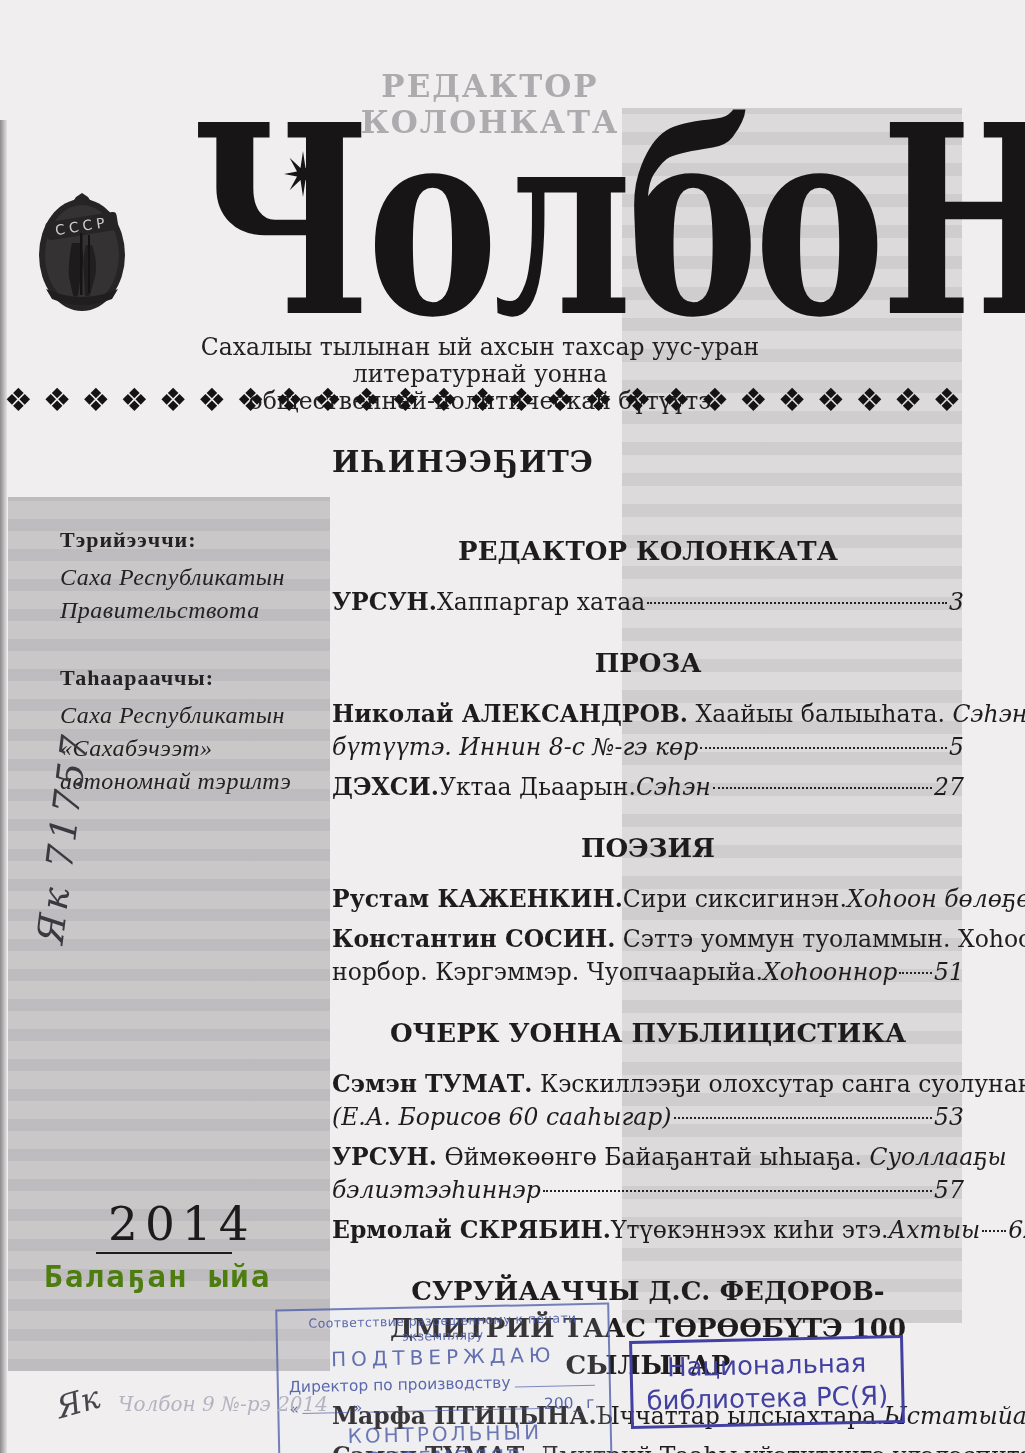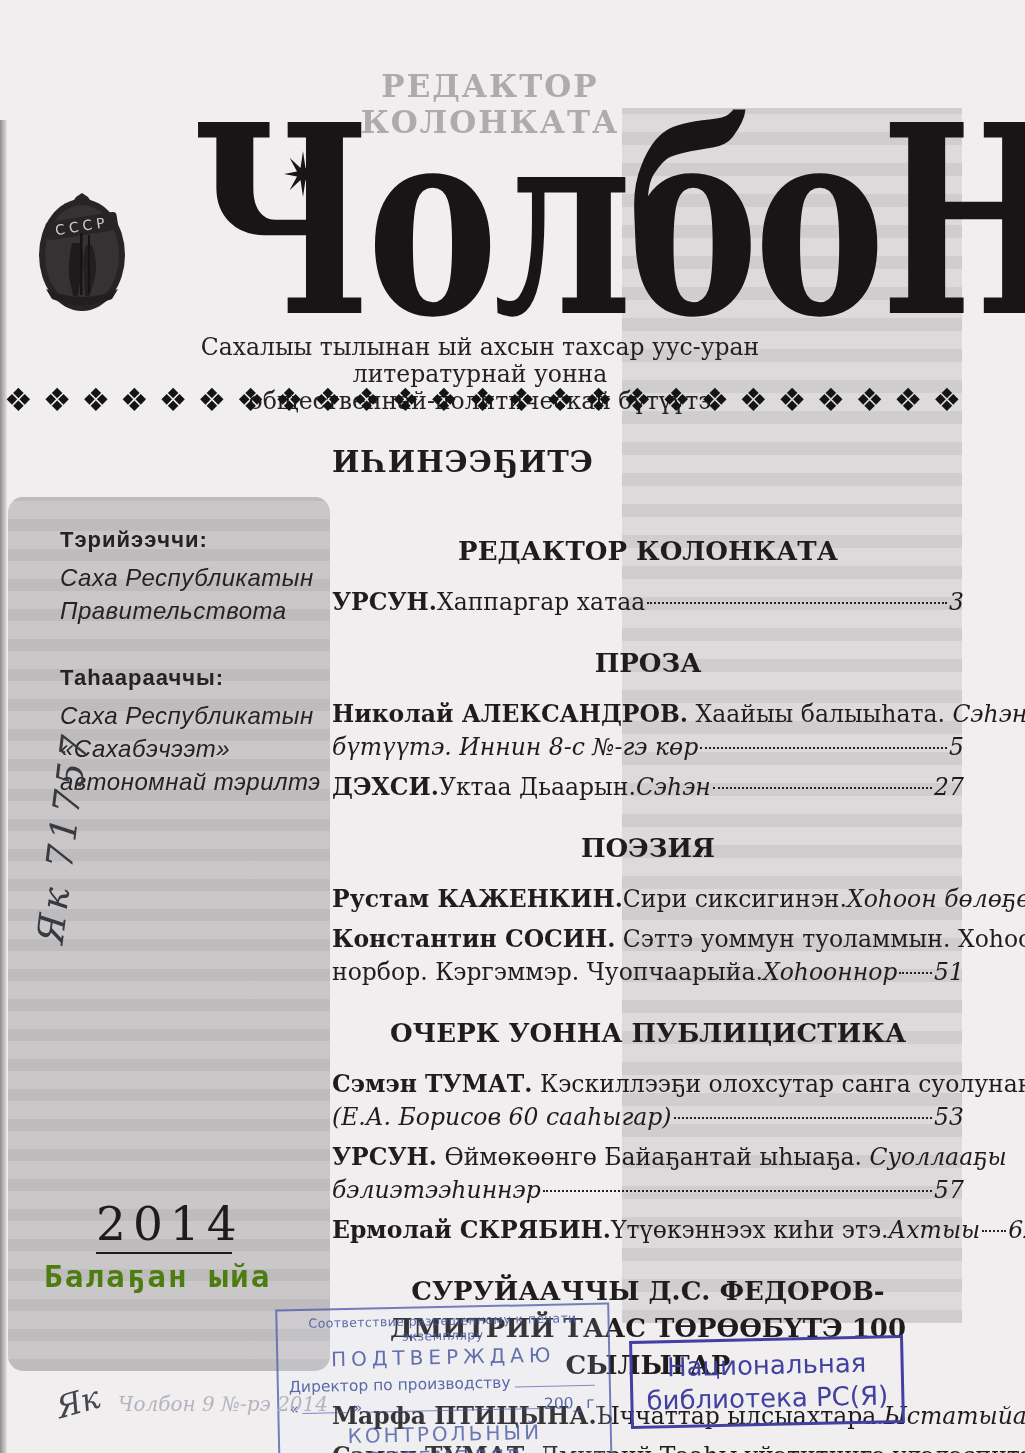--- a/index.html
+++ b/index.html
@@ -41,27 +41,27 @@
   .toc-line.with-page{display:flex;align-items:baseline;white-space:nowrap;}
   .toc-line .b{font-weight:bold;}
   .toc-line .i{font-style:italic;}
   .dots{flex:1 1 auto;border-bottom:2.6px dotted #232122;margin:0 2px;transform:translateY(-6px);min-width:24px;}
   .pg{font-style:italic;}
 
   
   .sidebar{position:absolute;left:8px;top:497px;width:322px;height:874px;
     background-color:#c9c7c8;
     background-image:repeating-linear-gradient(0deg,rgba(120,118,122,.14) 0 12px,rgba(215,213,215,0) 12px 30px);
-    font-family:Liberation Sans, sans-serif;color:#242223;
-    padding:0;box-sizing:border-box;border-radius:15px;}
+    font-family:Liberation Serif, serif;color:#242223;
+    padding:0;box-sizing:border-box;}
   .sb-inner{padding:30px 0 0 52px;}
   .sb-label{font-weight:bold;font-size:22px;letter-spacing:1px;margin-bottom:8px;}
   .sb-line{font-style:italic;font-size:24px;line-height:33px;letter-spacing:.5px;}
   .sb-gap{height:38px;}
-  .year{position:absolute;left:96px;top:1196px;width:140px;text-align:center;
+  .year{position:absolute;left:108px;top:1196px;width:140px;text-align:center;
     font-size:47px;letter-spacing:7px;color:#1d1b1c;font-family:"DejaVu Serif",serif;}
   .year-rule{position:absolute;left:96px;top:1252px;width:136px;border-top:2.5px solid #1d1b1c;}
   .month{position:absolute;left:44px;top:1258px;font-family:"DejaVu Sans Mono","DejaVu Sans",monospace;
     font-weight:bold;font-size:31px;letter-spacing:2px;color:#4d7c0f;}
 
   
   .call-number{position:absolute;left:-68px;top:816px;width:262px;text-align:center;
     transform:rotate(-83deg);font-style:italic;font-size:37px;letter-spacing:4px;
     color:#3a3940;font-family:"DejaVu Serif",serif;}
   .initials{position:absolute;left:56px;top:1384px;transform:rotate(-16deg);

